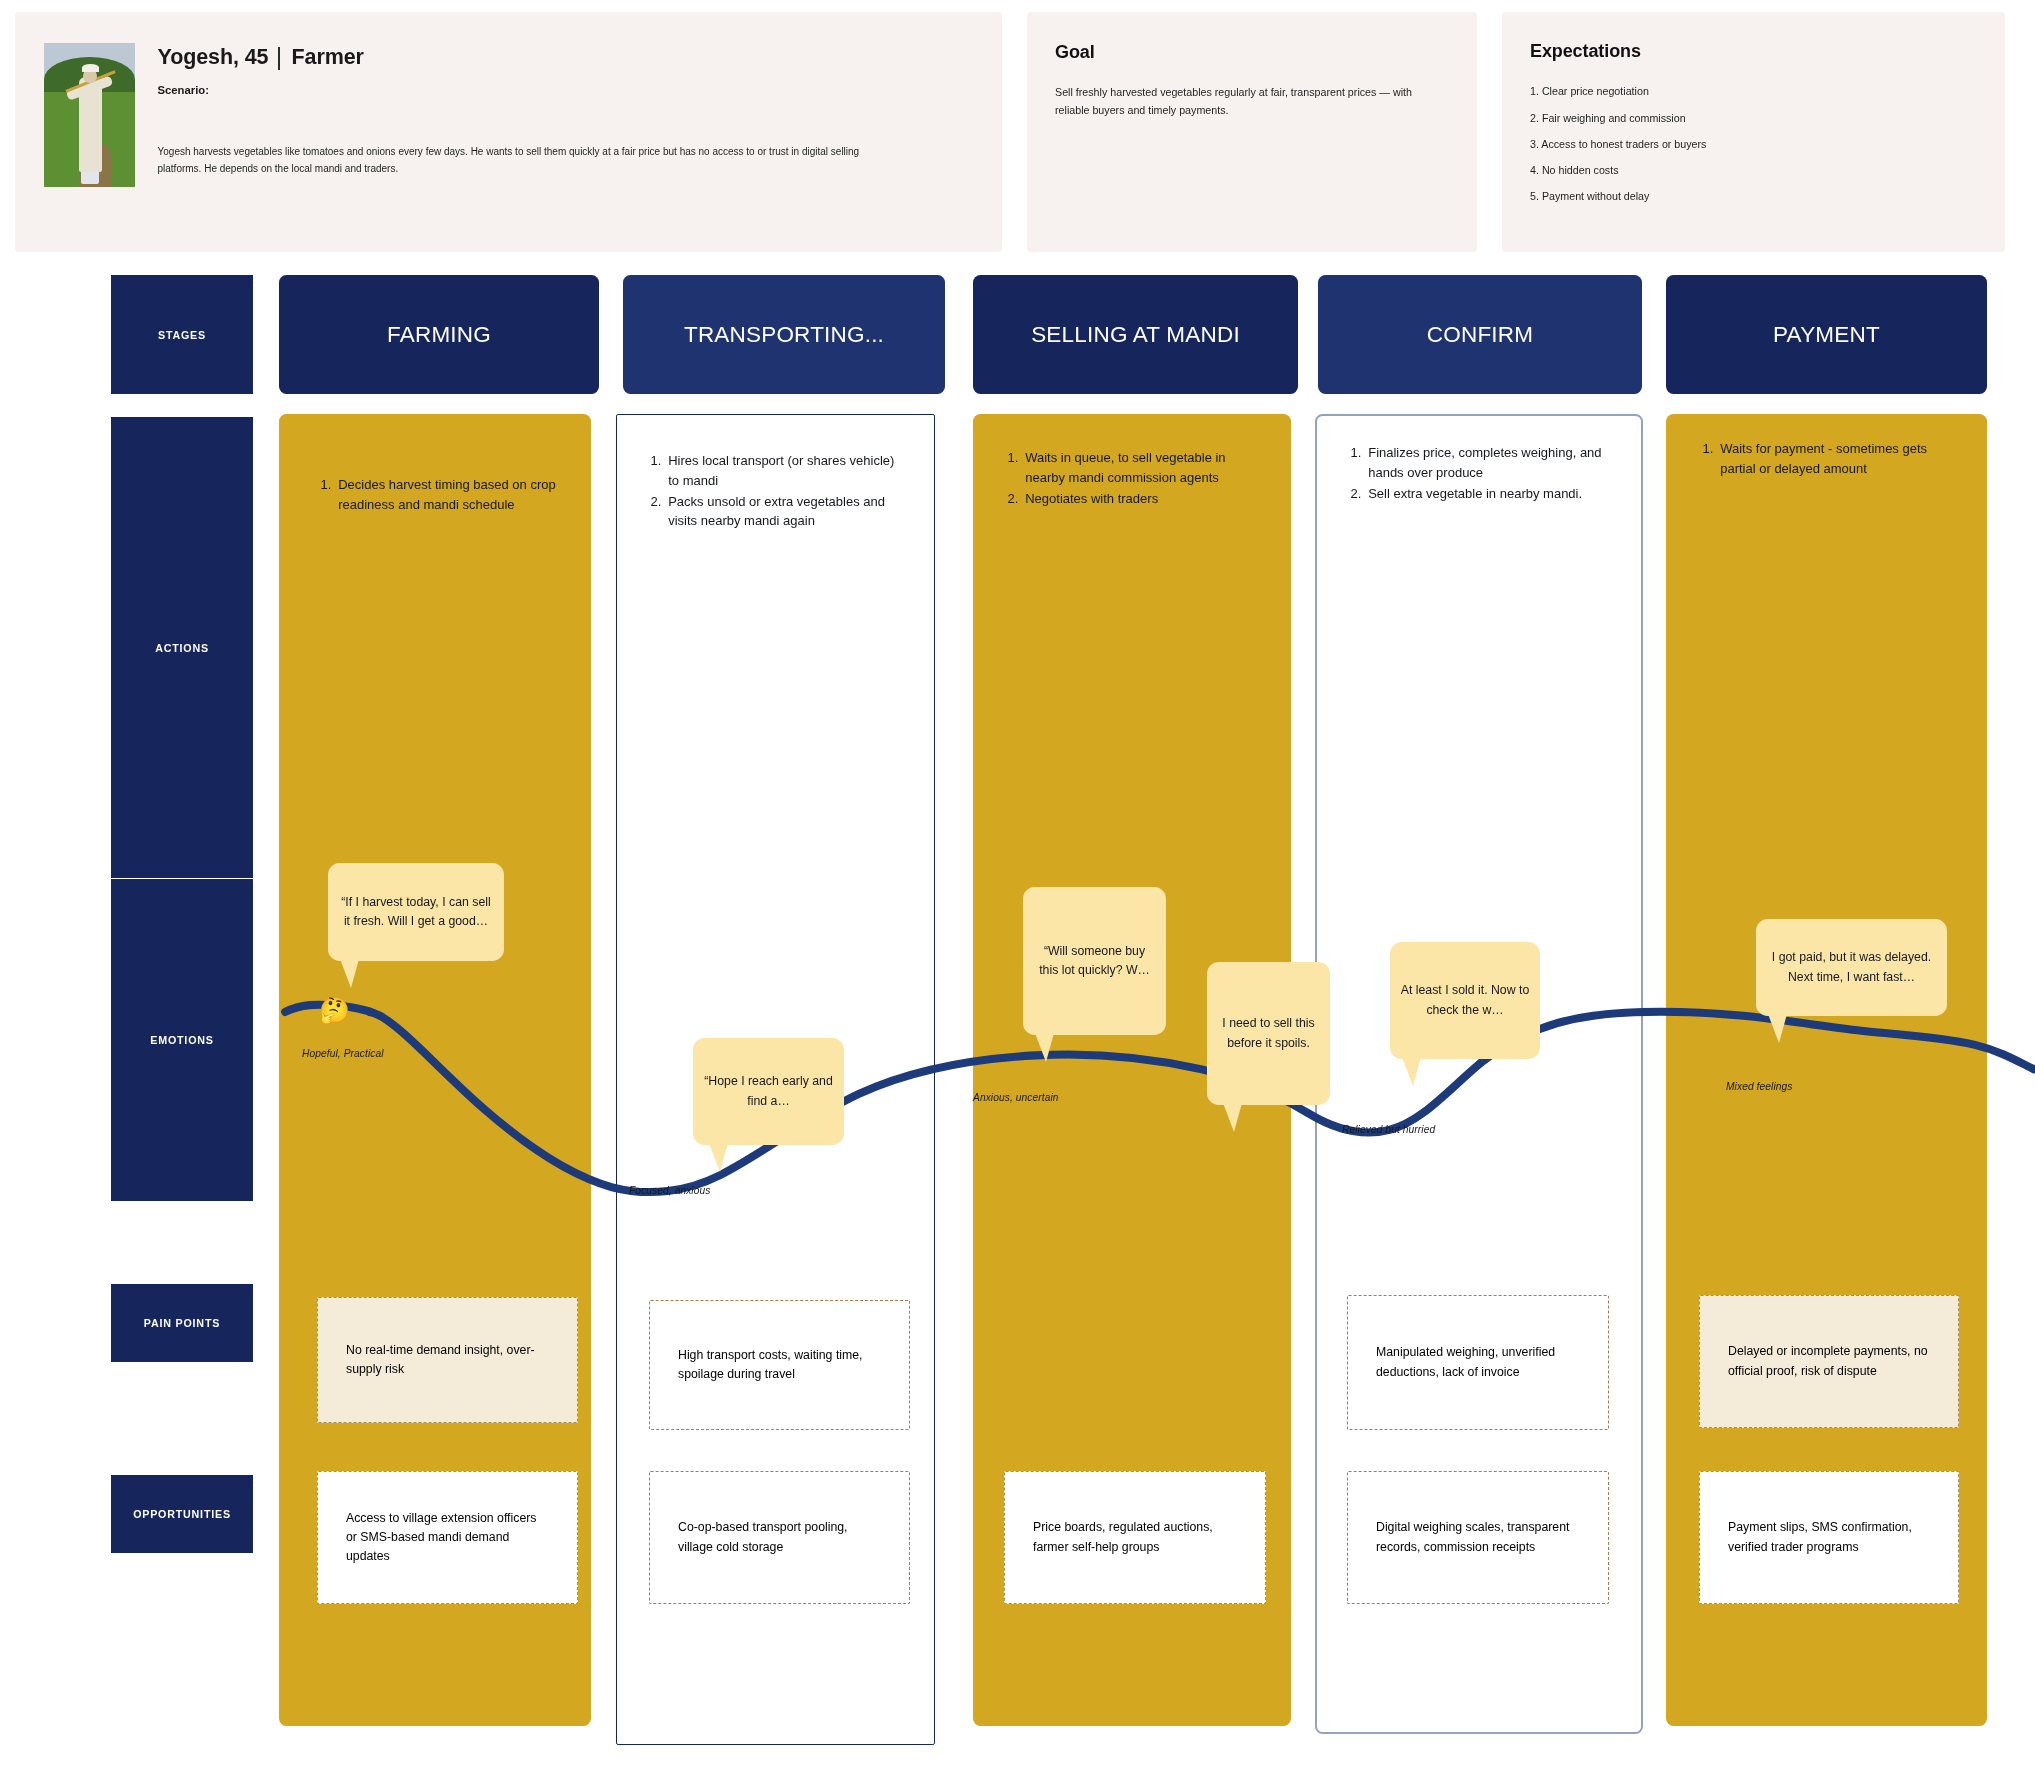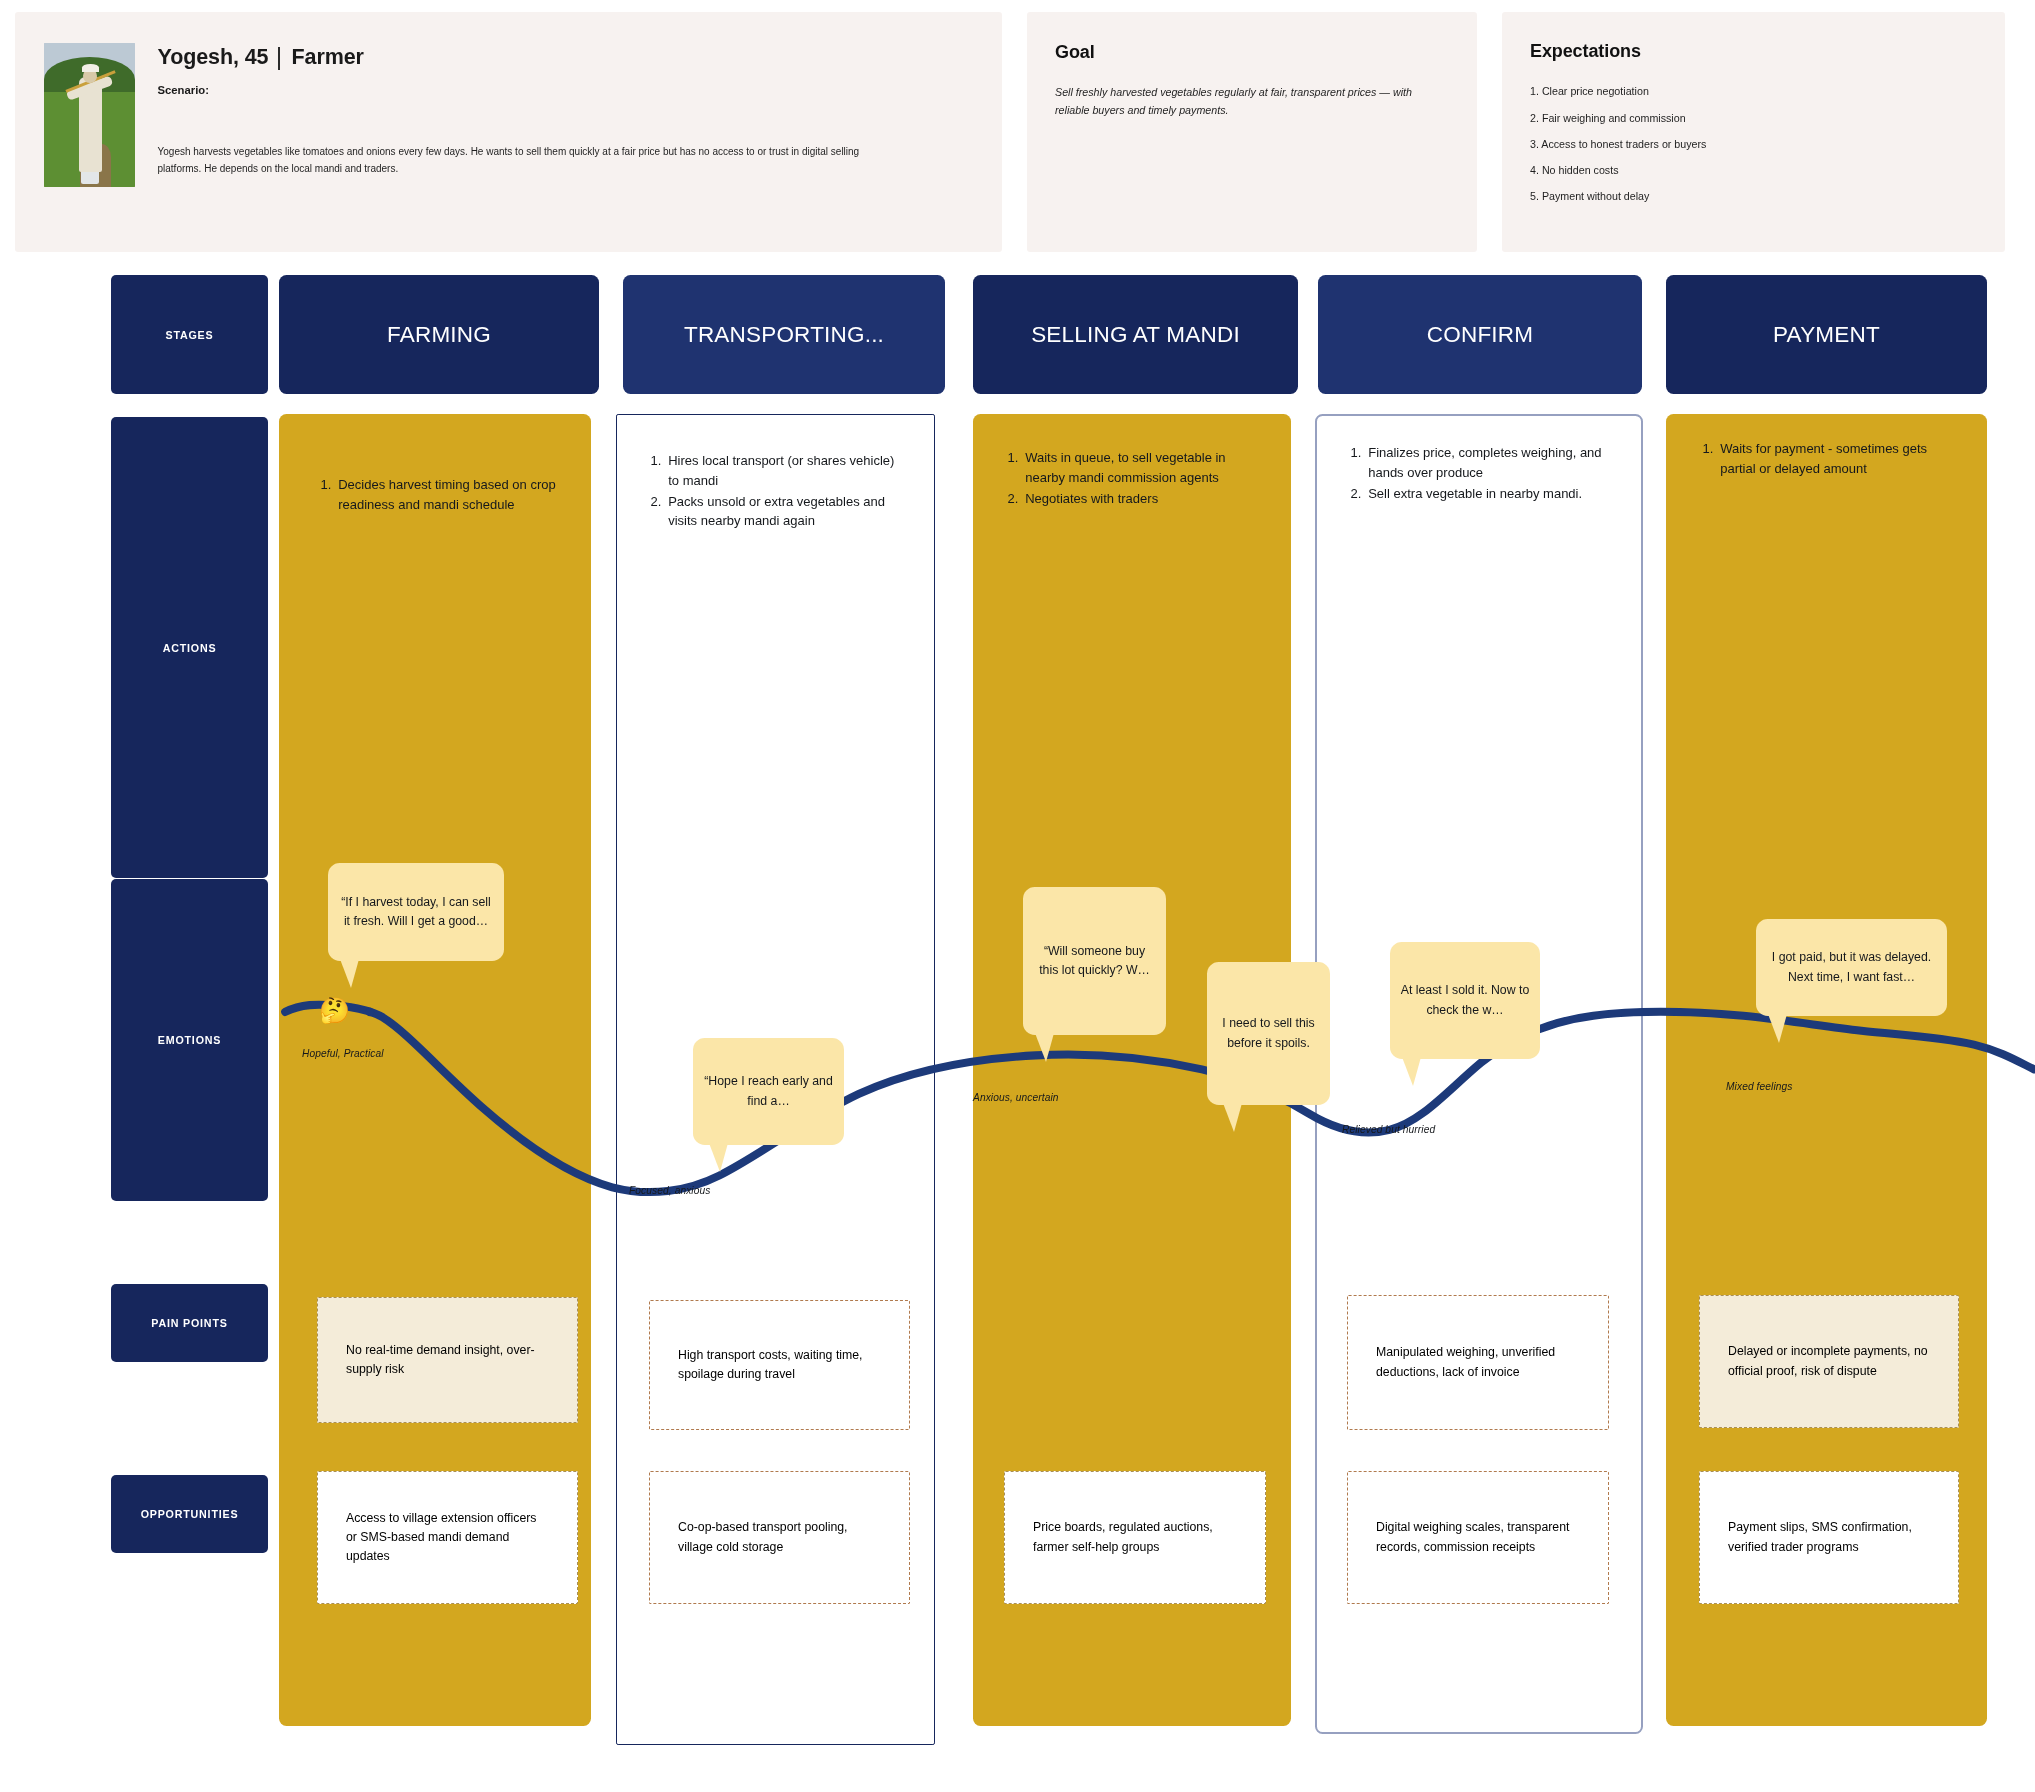--- a/index.html
+++ b/index.html
@@ -53,36 +53,36 @@
     display: flex; align-items: center; gap: 0;
   }
   .persona-title .sep {
     display:inline-block; width:1.6px; height:22.5px; background:#2b2b2b;
     margin: 0 11.8px 0 9.7px; position:relative; top:1.1px;
   }
   .scenario-label { font-size: 11.3px; font-weight: 700; color:#1a1a1a; margin-bottom: 6.4px; }
   .scenario-body  { font-size: 10px; line-height: 1.68; color:#1f1f1f; max-width: 730px; margin-top: 48px; }
 
   .panel-h { font-size: 18px; font-weight: 700; color:#111; margin-bottom: 21.5px; letter-spacing:-0.1px; }
-  .panel-body { font-size: 10.7px; line-height: 1.62; color:#1f1f1f;font-style:italic; }
+  .panel-body { font-size: 10.7px; line-height: 1.62; color:#1f1f1f; }
   .exp-list { list-style: none; }
   .exp-list li { font-size: 10.7px; line-height: 1.55; color:#1f1f1f; margin-bottom: 9.7px; }
 
   
   
   .board { position:absolute; top:0; left:0; width:2035px; height:1793px; }
 
   .lbl {
     position: absolute;
     background: #16265c;
-    border-radius: 5px;
+    border-radius: 0;
     color: #ffffff;
     display: flex; align-items: center; justify-content: center;
     font-size: 10.7px; font-weight: 700; letter-spacing: 0.8px;
-    left: 111px; width: 157px;
+    left: 111px; width: 142px;
   }
   .lbl-stages { top: 275px;  height: 119px; }
   .lbl-actions{ top: 409px;  height: 461px; margin-top: 8px; }
   .lbl-emo    { top: 879px; height: 322px; }
   .lbl-pain   { top: 1284px; height: 78px; }
   .lbl-opp    { top: 1475px; height: 78px; }
 
   .stage-head {
     position: absolute; top: 275px; height: 119px;
     border-radius: 7.5px;

